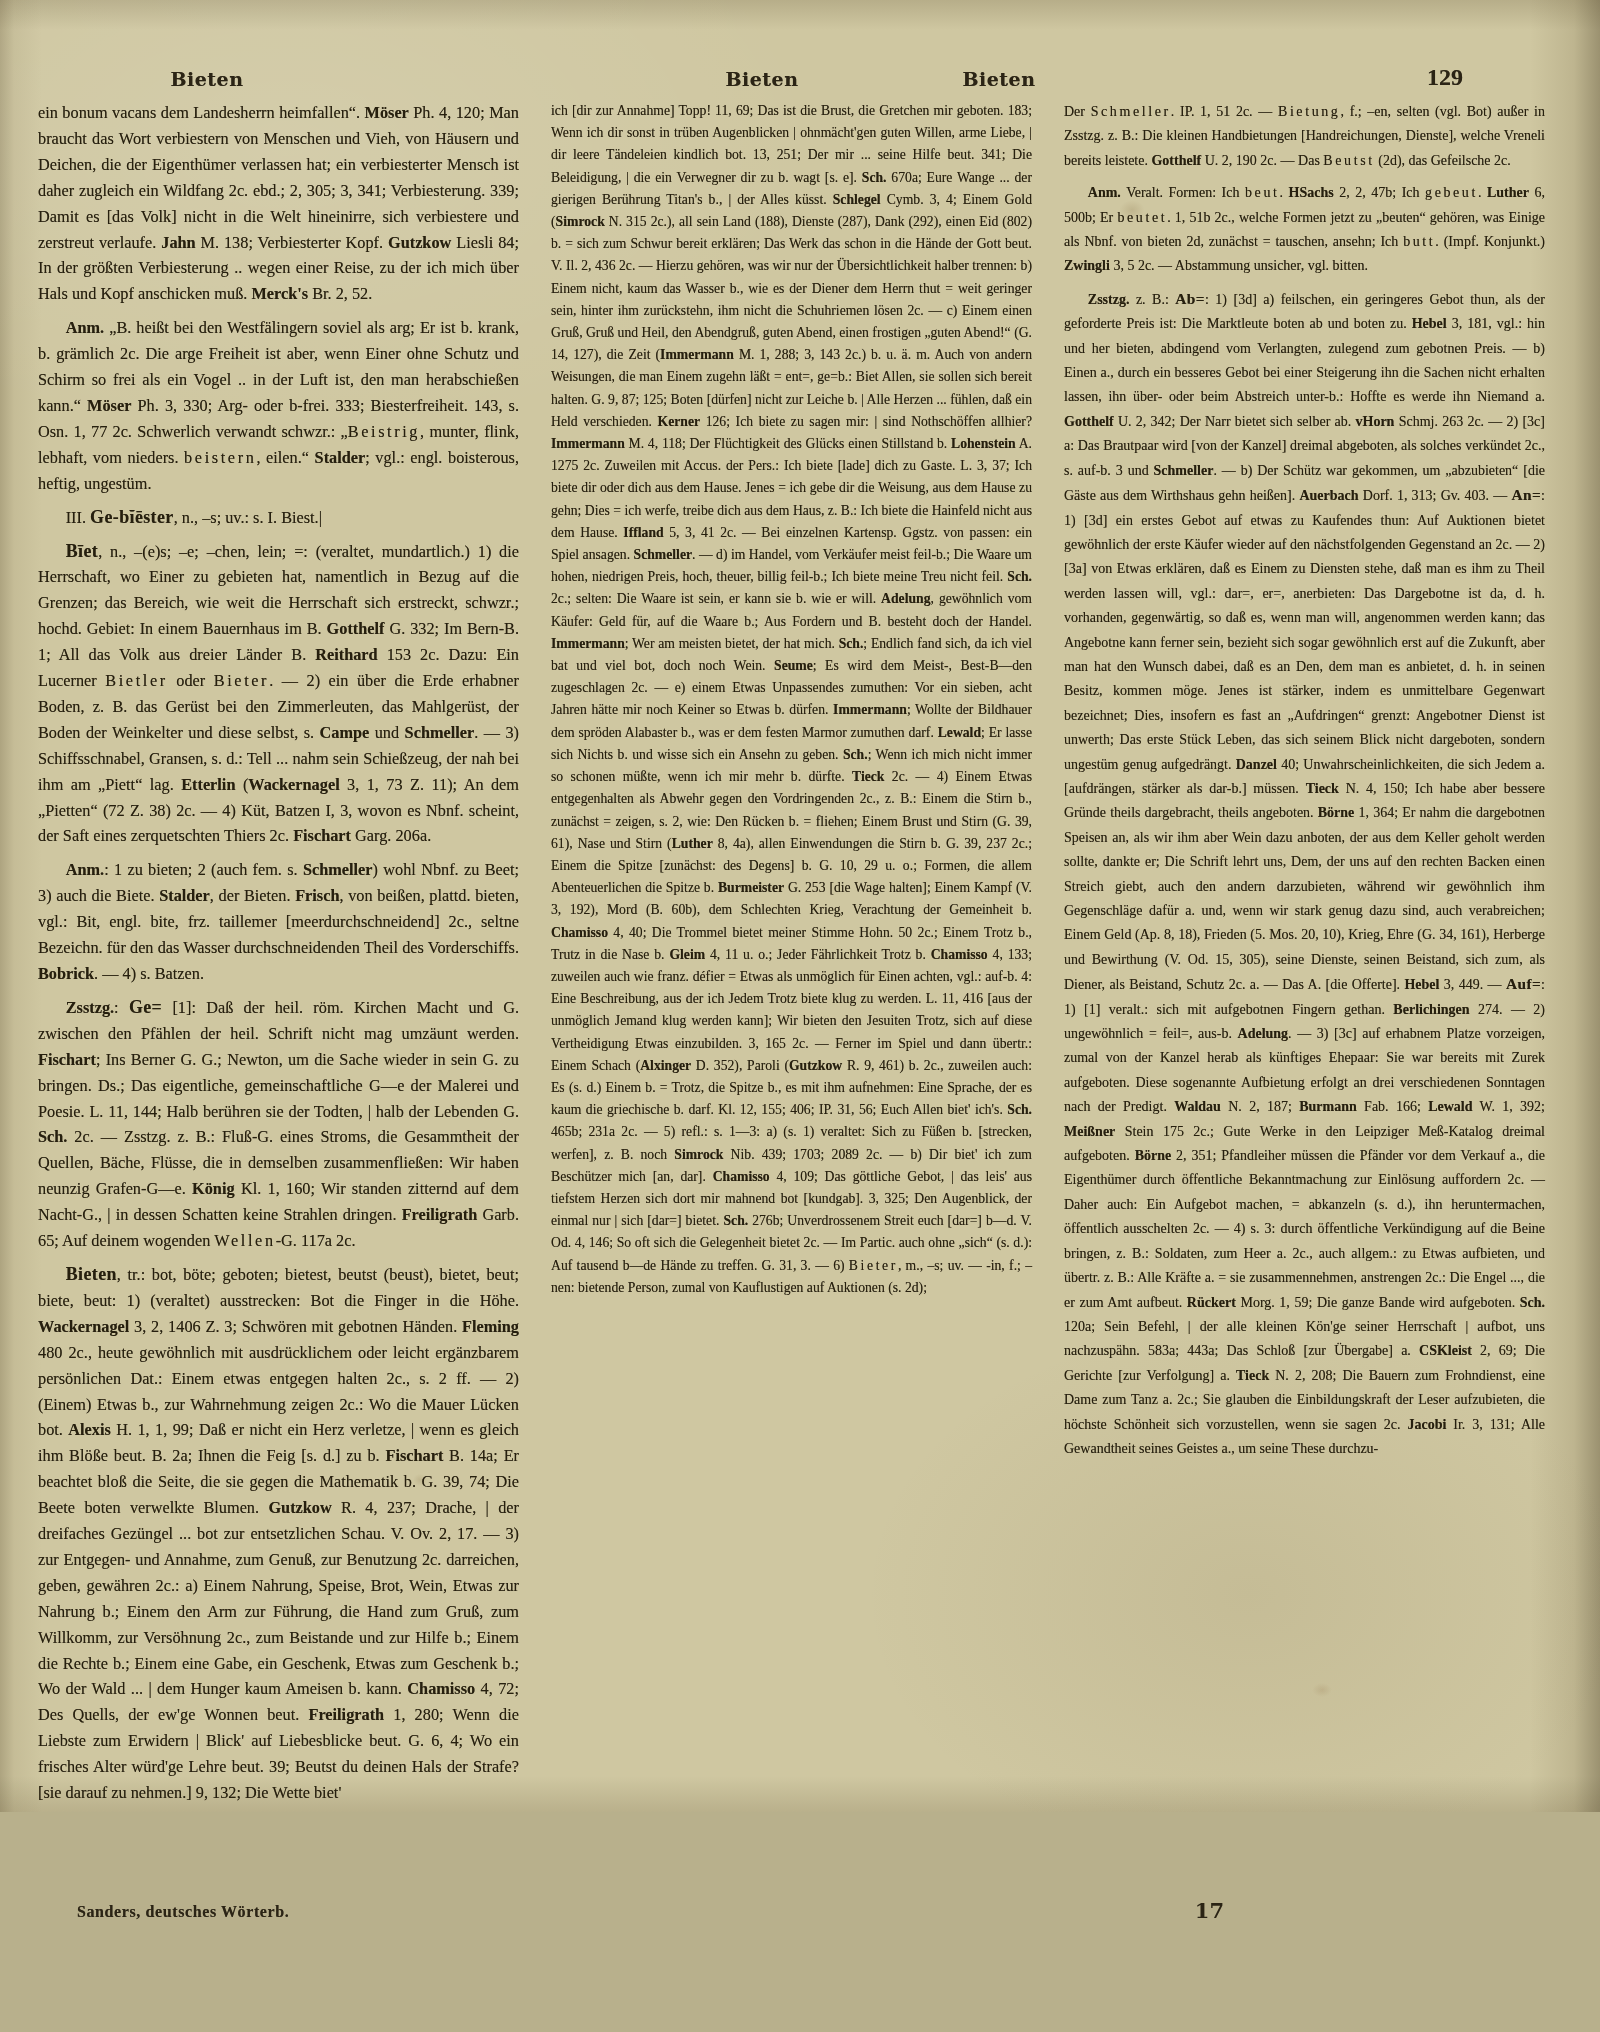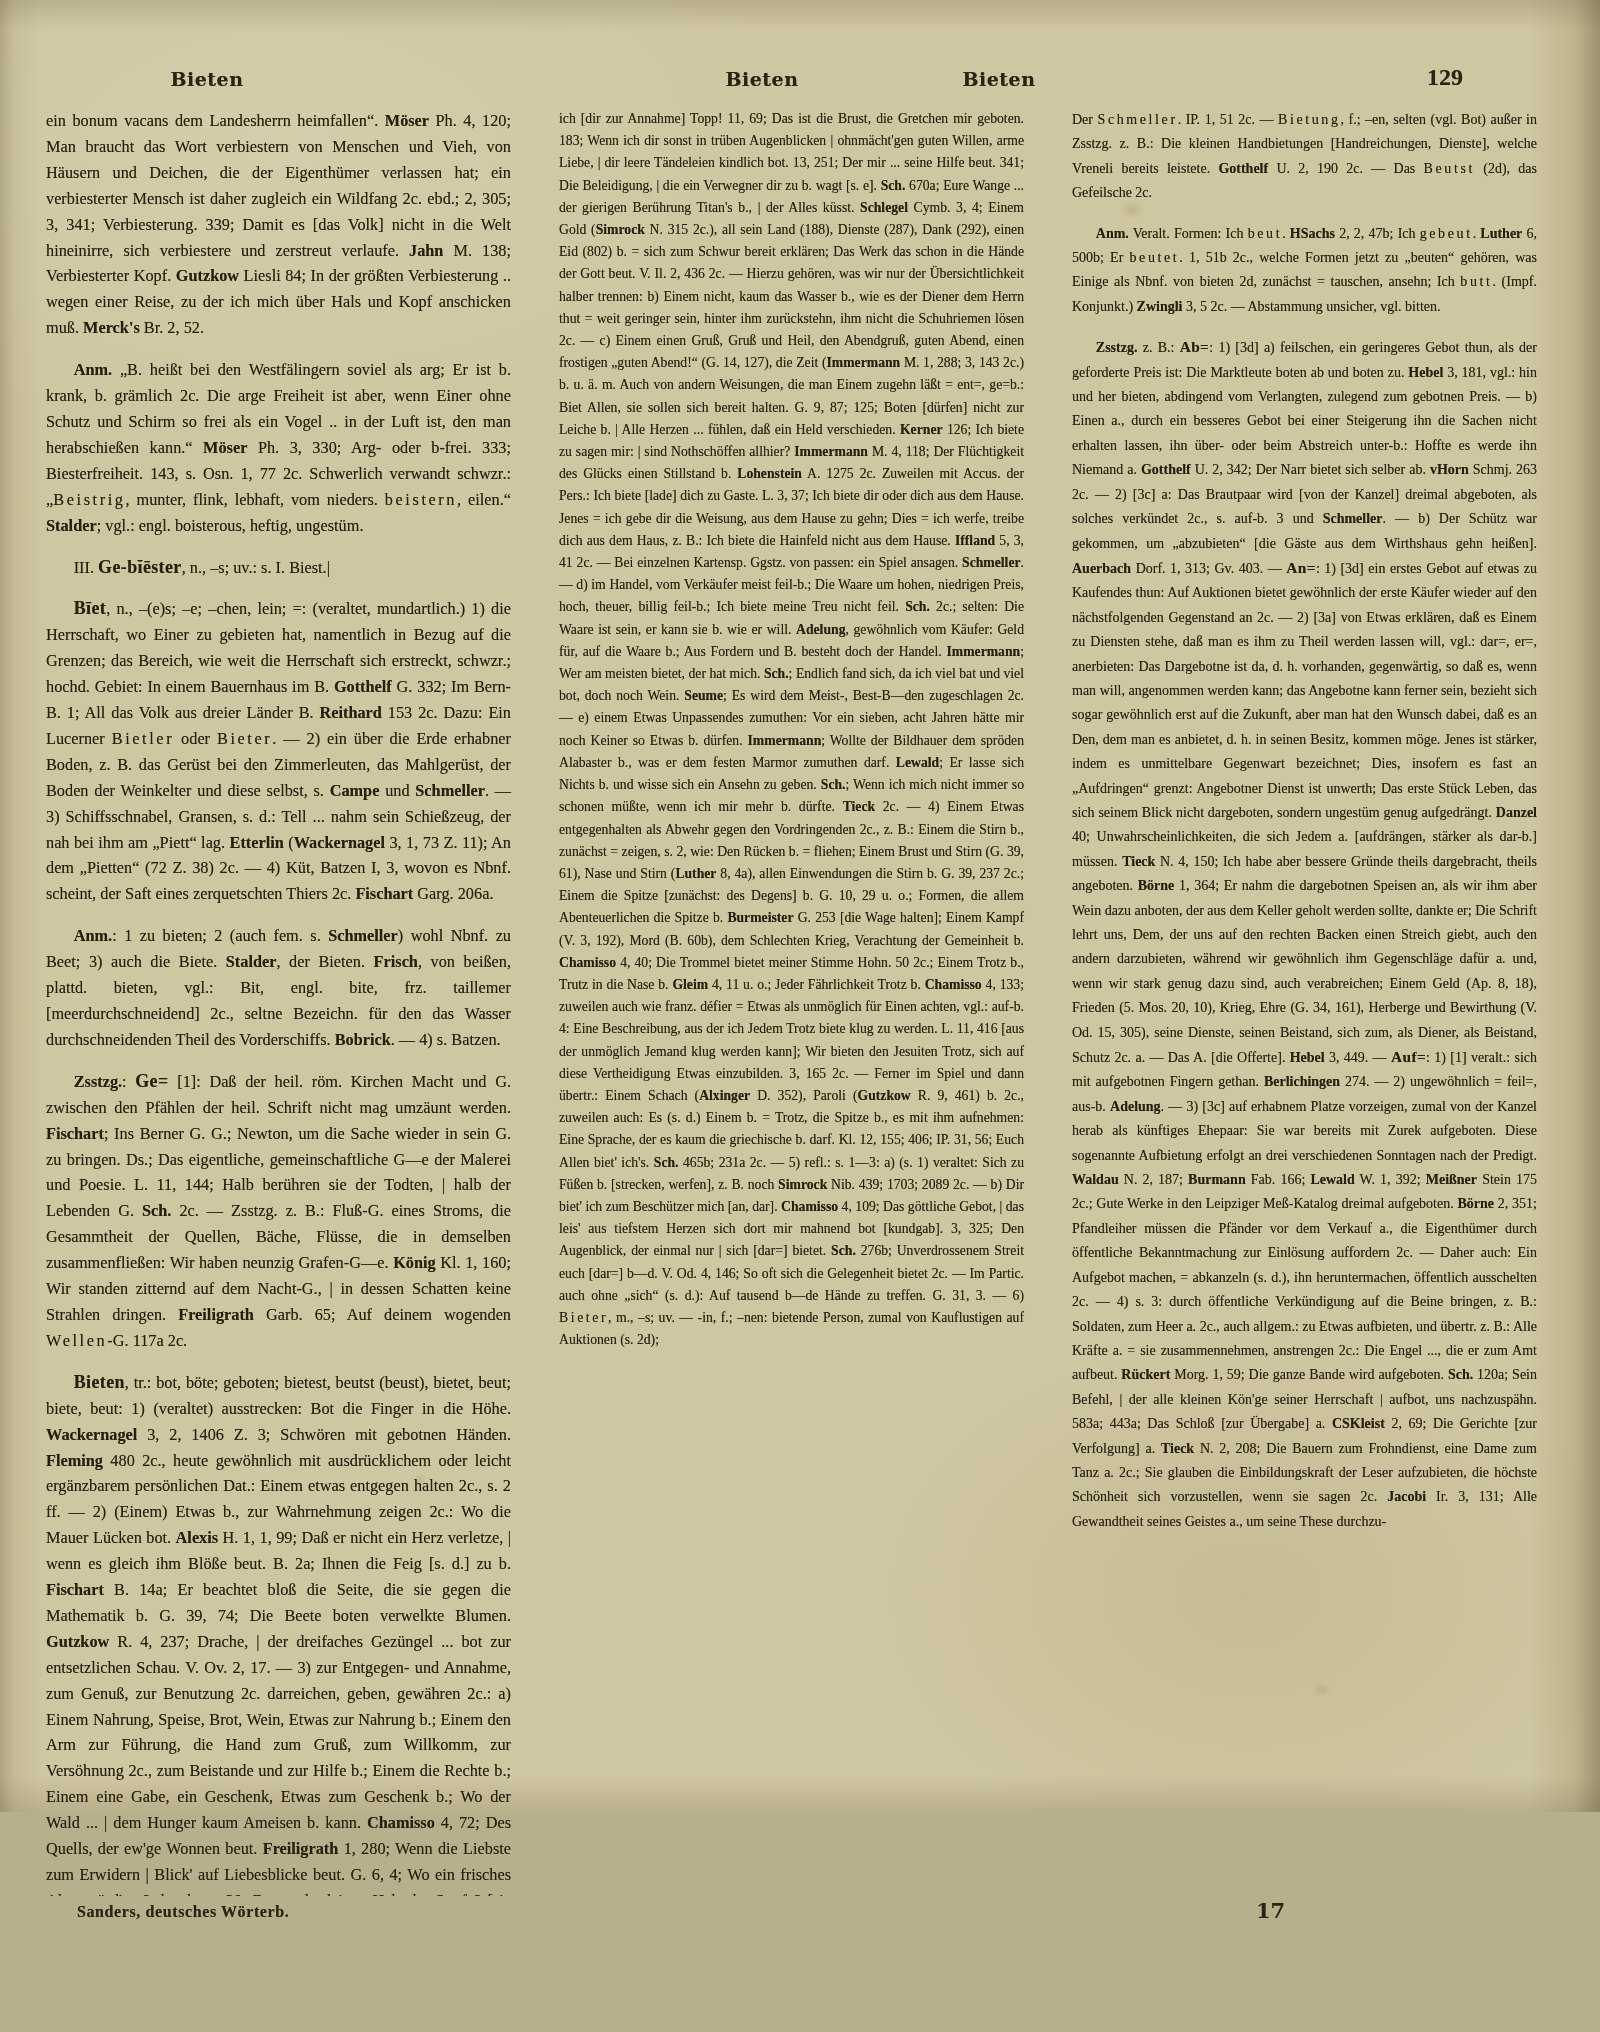--- a/index.html
+++ b/index.html
@@ -38,32 +38,32 @@
   }
   .col{
     position:absolute;top:92px;width:497px;
     text-align:justify;overflow:hidden;
     color:#261f0e;
     text-shadow:0 0 0.55px rgba(43,37,24,0.55);
   }
   #col1{left:30px;  height:1804px; font-size:16.3px; line-height:25.9px;}
   #col2{left:543px; height:1614px; font-size:13.7px; line-height:22.2px;}
   #col3{left:1056px;height:1812px; font-size:14.0px; line-height:24.4px;}
-  .col p{margin:16px;padding:0;}
+  .col p{margin:8px;padding:0;}
   .col p.ind{text-indent:1.7em;}
   .col b{font-weight:bold;}
   .col .h{font-size:1.1em;letter-spacing:0.4px;}
   .col .sp{letter-spacing:2.6px;}
   #signature{
     position:absolute;left:77px;top:1903px;
     font-size:16px;font-weight:bold;letter-spacing:0.6px;color:#2b2415;
     text-shadow:0 0 0.55px rgba(43,37,24,0.55);
   }
   #sheetmark{
-    position:absolute;left:1256px;top:1898px;width:60px;text-align:left;
+    position:absolute;left:1164px;top:1898px;width:60px;text-align:right;
     font-family:"DejaVu Serif", serif;font-weight:bold;font-size:21px;color:#2b2415;
   }
 </style>
 </head>
 <body>
 
 <div id="page">
 
   <div class="running-head" id="head1">Bieten</div>
 

